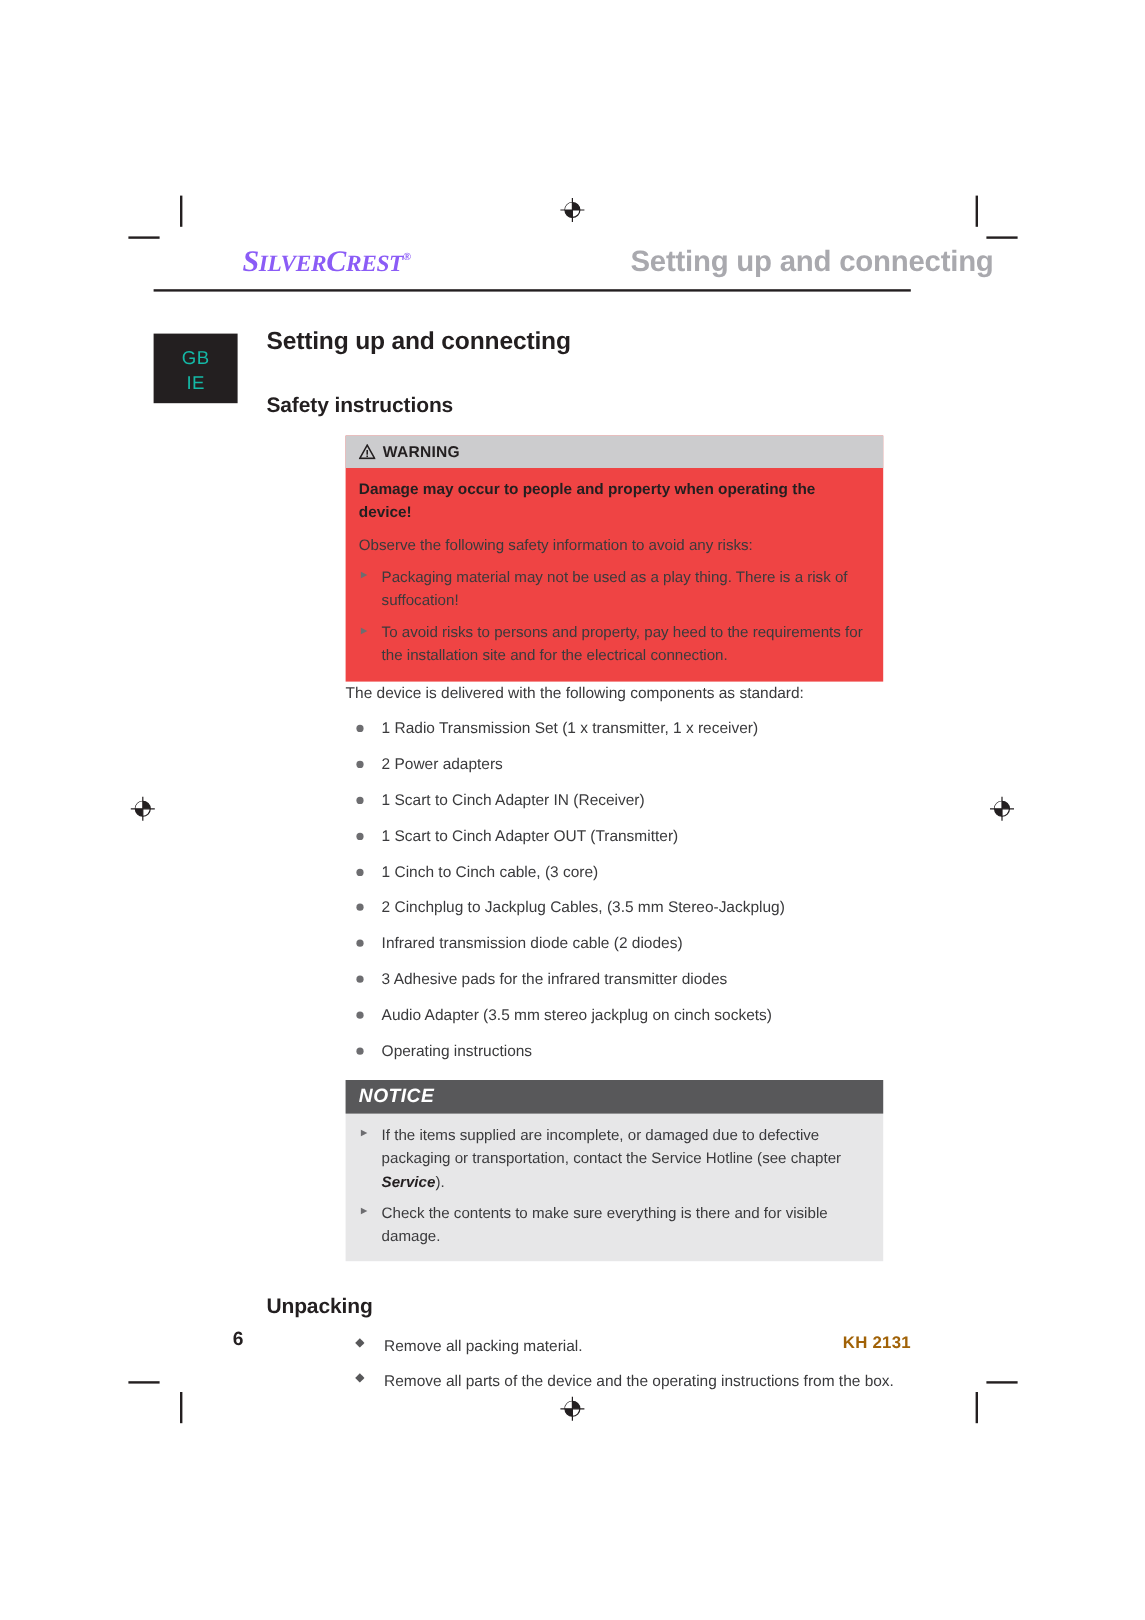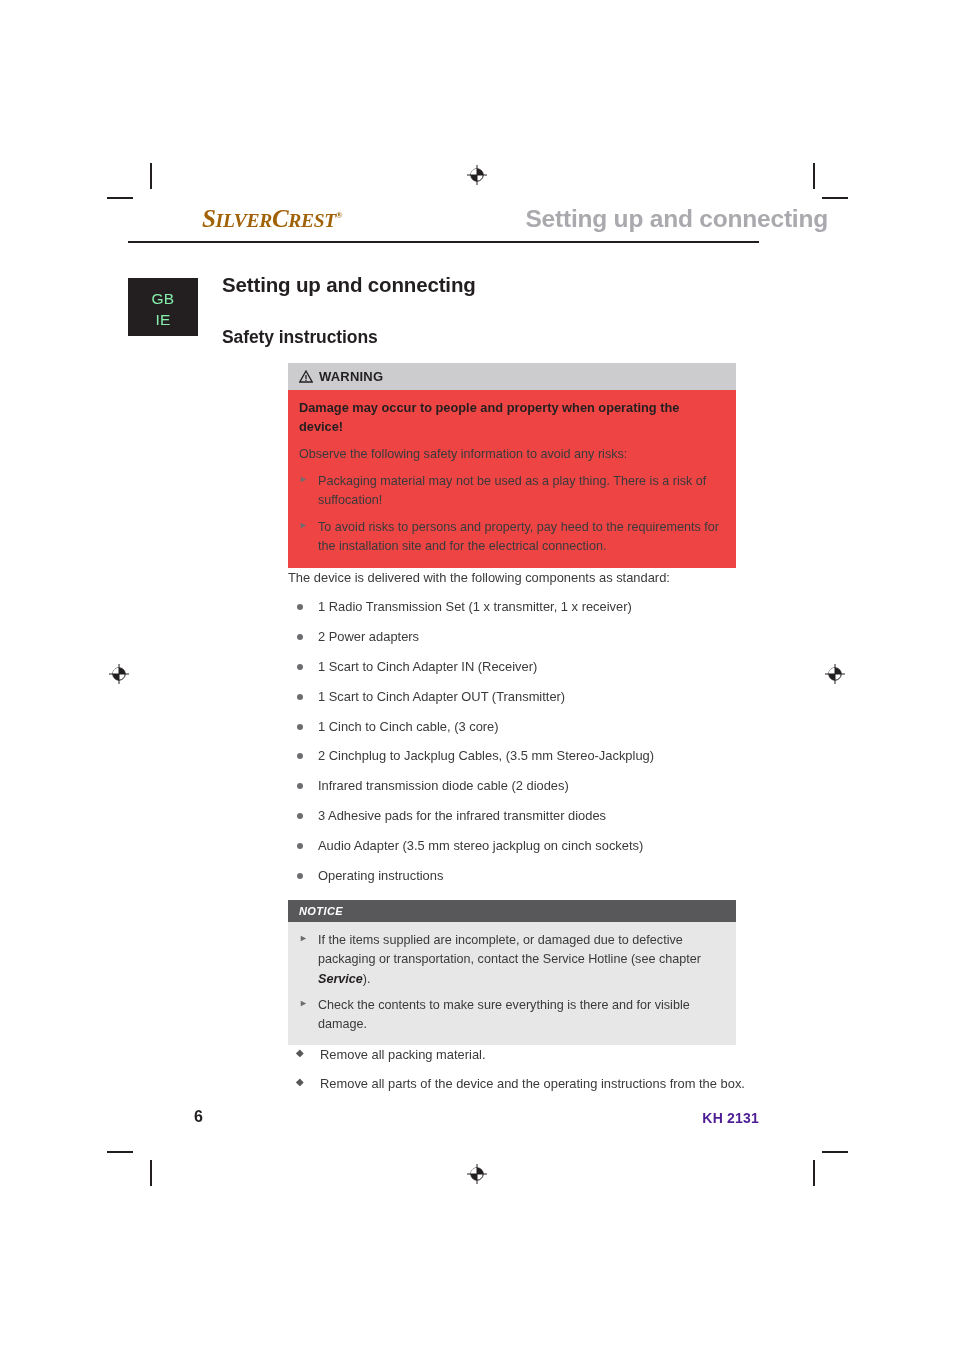--- a/index.html
+++ b/index.html
@@ -35,21 +35,21 @@
     height: 44px;
   }
   .logo {
     position: absolute;
     left: 74px; top: 0px;
     font-family: "Liberation Serif", serif;
     font-weight: bold;
     font-style: italic;
     font-size: 25px;
     letter-spacing: -0.3px;
-    color: #a16207;
+    color: #8b5cf6;
     white-space: nowrap;
   }
   .logo .big { font-size: 25px; }
   .logo .sm  { font-size: 19.5px; }
   .logo .reg { font-size: 9px; vertical-align: super; font-style: normal; font-weight: bold; }
 
   .runhead-title {
     position: absolute;
     right: 0; top: 0px;
     font-size: 24.5px;
@@ -64,21 +64,21 @@
     width: 631px; height: 2px;
     background: #231f20;
   }
 
   
   .langtab {
     position: absolute;
     left: 0px; top: 73px;
     width: 70px; height: 58px;
     background: #231f20;
-    color: #86efac;
+    color: #14b8a6;
     text-align: center;
     font-size: 15.5px;
     line-height: 1.38;
     padding-top: 10px;
     letter-spacing: 0.3px;
   }
   .langtab div { display: block; }
 
   
   .col {
@@ -138,21 +138,21 @@
     font-size: 12.8px;
     line-height: 1.45;
   }
   .box-body p.obs { margin: 0 0 8px 0; }
 
   .box.notice { background: #e7e7e8; }
   .box.notice .box-head {
     background: #58585a;
     color: #ffffff;
     font-style: italic;
-    font-size: 11px;
+    font-size: 16px;
     letter-spacing: 0.4px;
     padding: 5px 24px 5px 11px;
   }
   .box.notice .box-body { padding: 9px 13px 11px 11px; }
 
   
   ul.arrows { list-style: none; margin: 0; padding: 0; }
   ul.arrows li {
     position: relative;
     padding-left: 19px;
@@ -228,21 +228,21 @@
     left: 128px; top: 1108px;
     width: 631px;
     height: 22px;
   }
   .footer .pageno {
     position: absolute; left: 66px; top: 0;
     font-size: 16px; font-weight: bold; color: #231f20;
   }
   .footer .model {
     position: absolute; right: 0; top: 2px;
-    font-size: 14px; font-weight: bold; color: #4c1d95;
+    font-size: 14px; font-weight: bold; color: #a16207;
     letter-spacing: 0.2px;
   }
 </style>
 </head>
 <body>
 
 <div class="crop v" style="left:150px; top:163px;"></div>
 <div class="crop h" style="left:107px; top:197px;"></div>
 <div class="crop v" style="left:813px; top:163px;"></div>
 <div class="crop h" style="left:822px; top:197px;"></div>
@@ -348,20 +348,21 @@
         <span>NOTICE</span>
       </div>
       <div class="box-body">
         <ul class="arrows">
           <li><span>If the items supplied are incomplete, or damaged due to defective packaging or transportation, contact the Service Hotline (see chapter </span><b>Service</b><span>).</span></li>
           <li>Check the contents to make sure everything is there and for visible damage.</li>
         </ul>
       </div>
     </div>
 
+    <h2 class="sub" style="margin-top:27px; margin-bottom:13px;">Unpacking</h2>
 
     <ul class="diamonds">
       <li>Remove all packing material.</li>
       <li>Remove all parts of the device and the operating instructions from the box.</li>
     </ul>
 
   </div>
 </div>
 
 <div class="footer">

